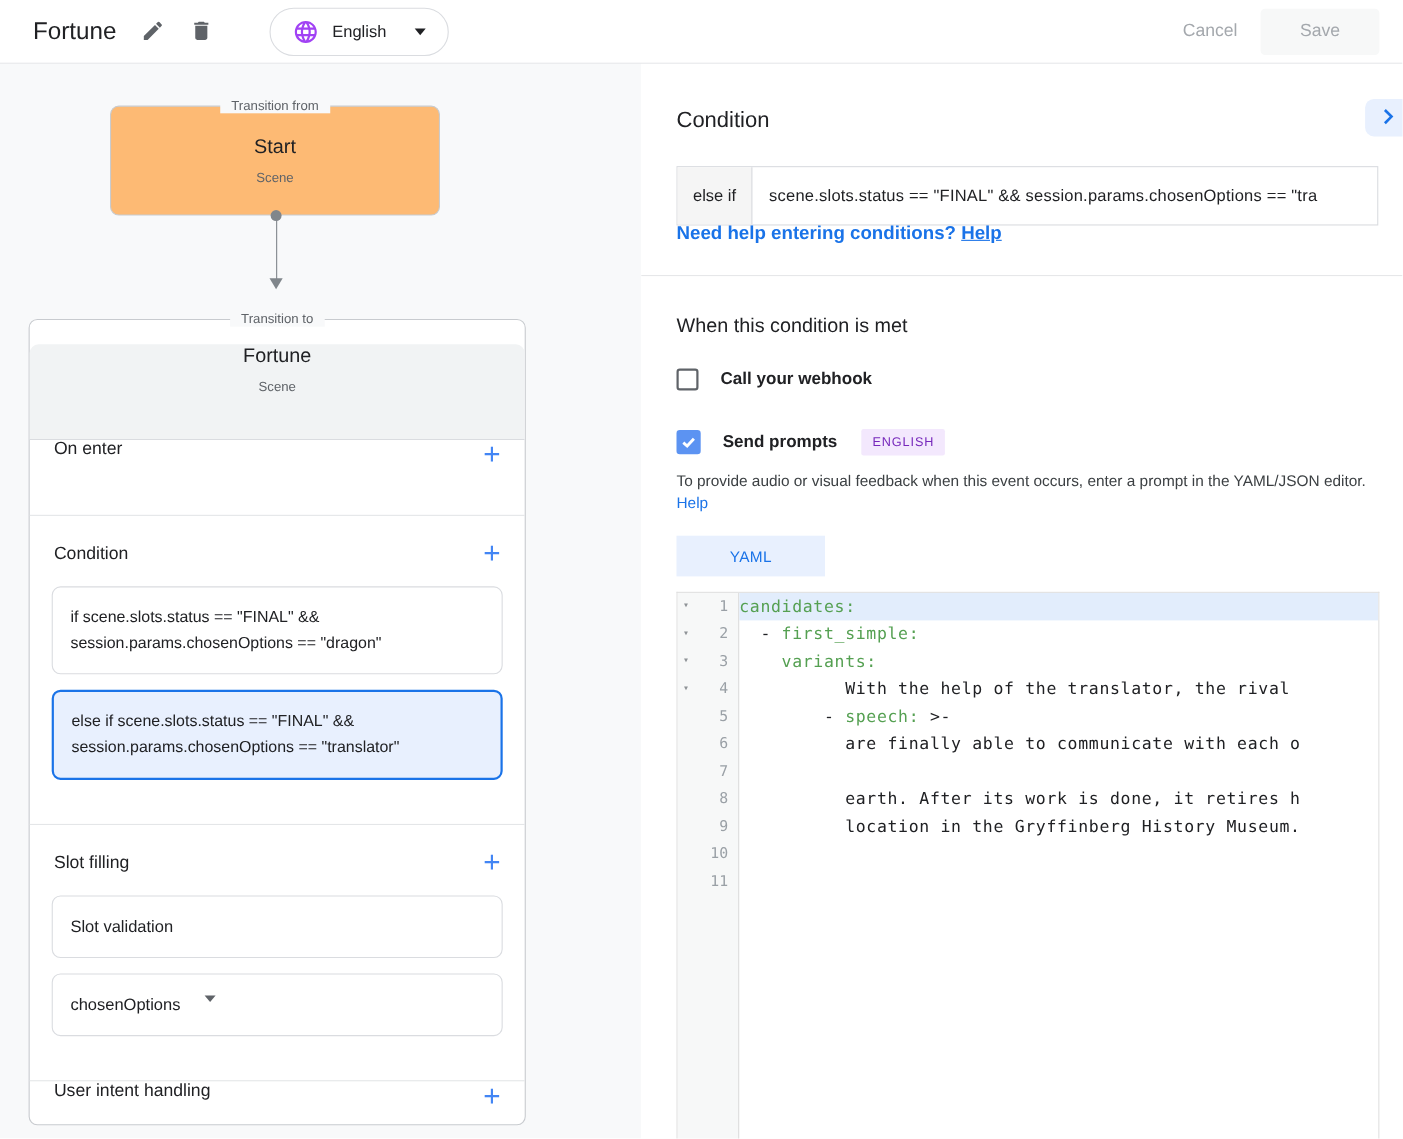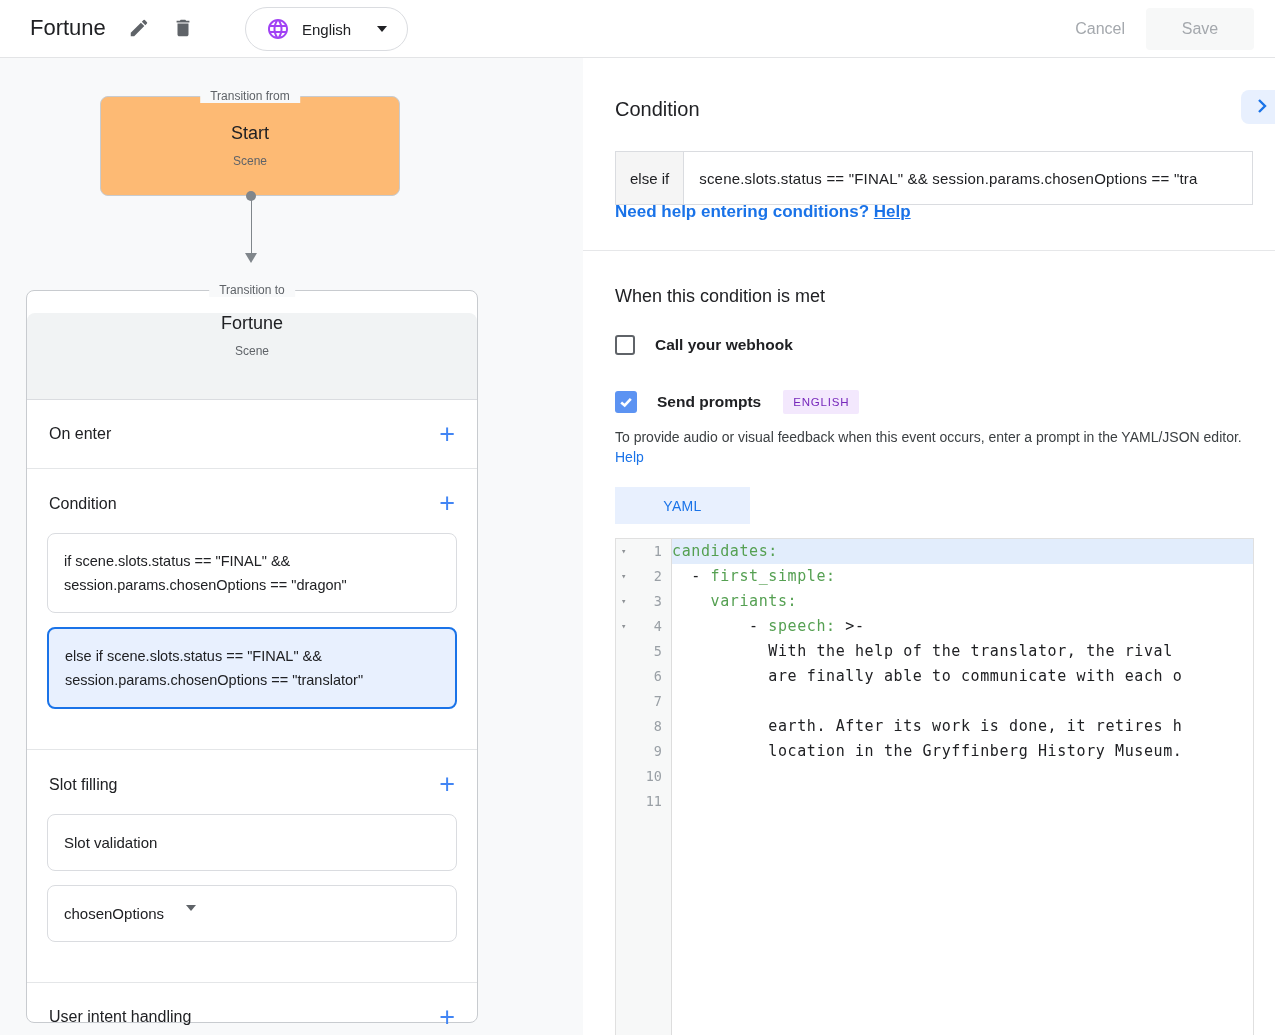--- a/index.html
+++ b/index.html
@@ -43,21 +43,21 @@
   .connector .line { position:absolute; left:6.5px; top:6px; width:1.5px; height:58px; background:#80868b; }
   .connector .head { position:absolute; left:1px; top:62px; width:0; height:0;
     border-left:6px solid transparent; border-right:6px solid transparent; border-top:10px solid #80868b; }
 
   
   .scene-card { position:absolute; left:26px; top:232px; width:452px; height:733px; background:#fff;
     border:1px solid #c8cbcf; border-radius:8px; }
   .scene-header { background:#f1f3f4; border-bottom:1px solid #dadce0; border-radius:8px 8px 0 0;
     text-align:center; height:87px; position:relative; }
   .scene-header .flow-name { margin-top:22px; }
-  .scene-row { display:flex; align-items:center; justify-content:space-between; padding:0 22px;
+  .scene-row { display:flex; align-items:flex-start; justify-content:space-between; padding:0 22px;
     border-bottom:1px solid #e4e6e8; }
   .scene-row.simple { height:69px; }
   .row-label { font-size:16px; color:#202124; }
   .plus-btn { border:none; background:none; color:#4285f4; font-size:27px; font-weight:300; cursor:pointer;
     line-height:1; padding:0; }
   .scene-section { border-bottom:1px solid #e4e6e8; padding-bottom:26px; }
   .scene-section:last-child { border-bottom:none; }
   .section-head { display:flex; align-items:center; justify-content:space-between; padding:21px 22px 16px 22px; }
   .cond-card { margin:0 20px 14px 20px; border:1px solid #dadce0; border-radius:8px; background:#fff;
     padding:15px 16px; font-size:14.5px; line-height:24px; color:#202124; cursor:pointer; }
@@ -268,22 +268,22 @@
             <div class="gut-row">7</div>
             <div class="gut-row">8</div>
             <div class="gut-row">9</div>
             <div class="gut-row">10</div>
             <div class="gut-row">11</div>
           </div>
         <div class="code" id="codearea">
             <div class="code-row active"><span></span><span class="tok-key">candidates:</span><span></span></div>
             <div class="code-row"><span>  - </span><span class="tok-key">first_simple:</span><span></span></div>
             <div class="code-row"><span>    </span><span class="tok-key">variants:</span><span></span></div>
+            <div class="code-row"><span>          </span><span class="tok-key"></span><span>With the help of the translator, the rival </span></div>
             <div class="code-row"><span>        - </span><span class="tok-key">speech:</span><span> &gt;-</span></div>
-            <div class="code-row"><span>          </span><span class="tok-key"></span><span>With the help of the translator, the rival </span></div>
             <div class="code-row"><span>          </span><span class="tok-key"></span><span>are finally able to communicate with each o</span></div>
             <div class="code-row"><span>          </span><span class="tok-key"></span></div>
             <div class="code-row"><span>          </span><span class="tok-key"></span><span>earth. After its work is done, it retires h</span></div>
             <div class="code-row"><span>          </span><span class="tok-key"></span><span>location in the Gryffinberg History Museum.</span></div>
             <div class="code-row"><span></span><span class="tok-key"></span><span></span></div>
           </div>
       </div>
     </div>
   </div>
 </div>

